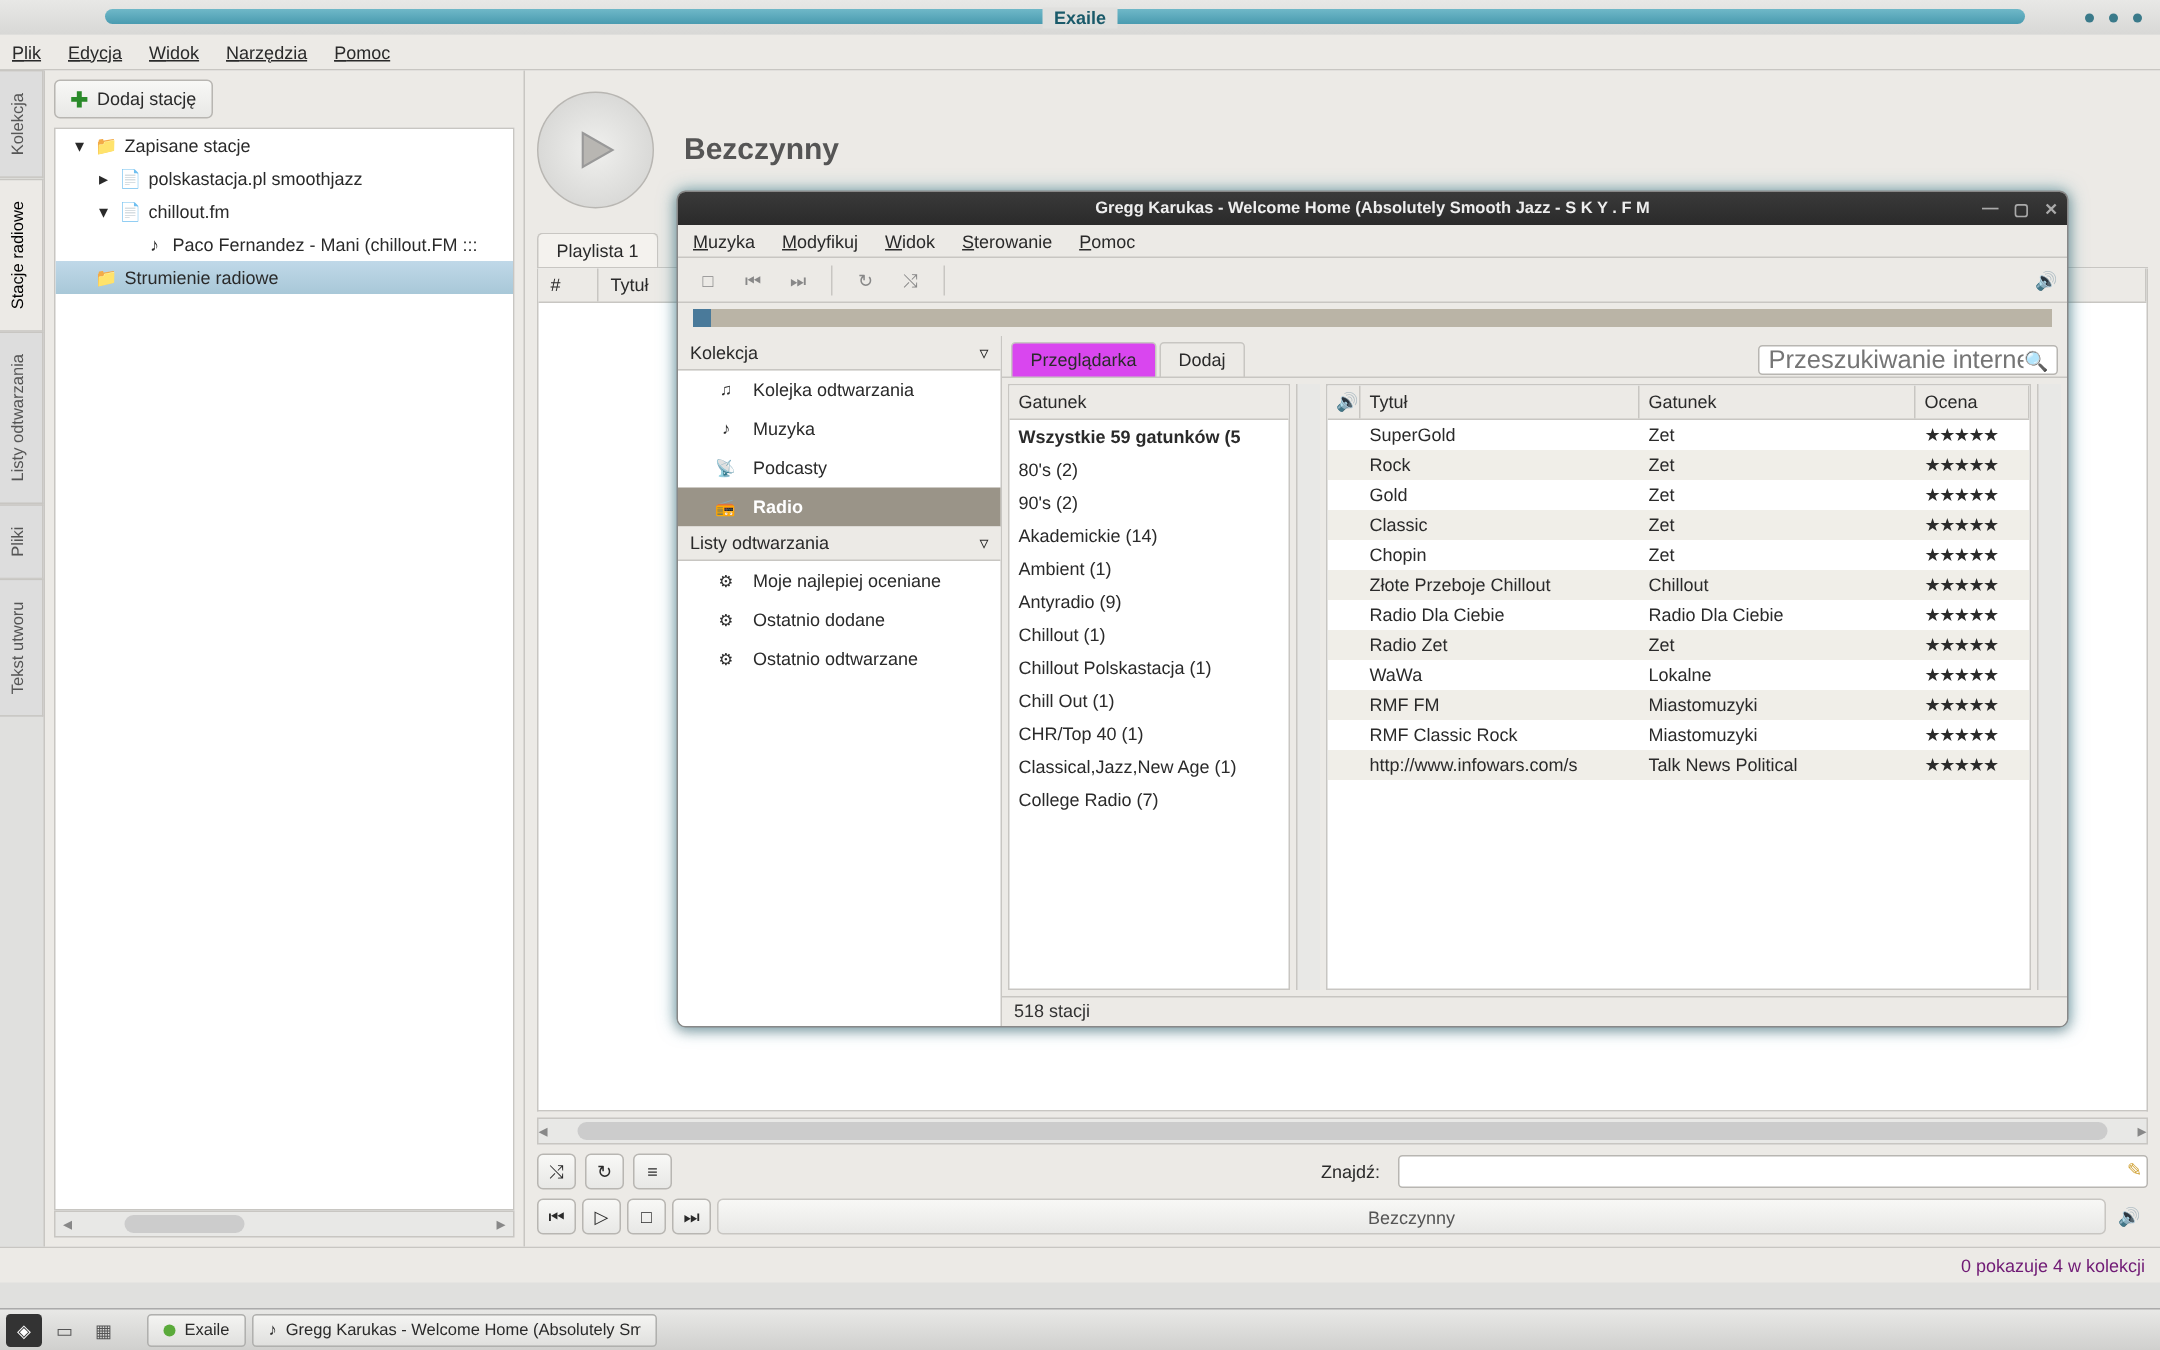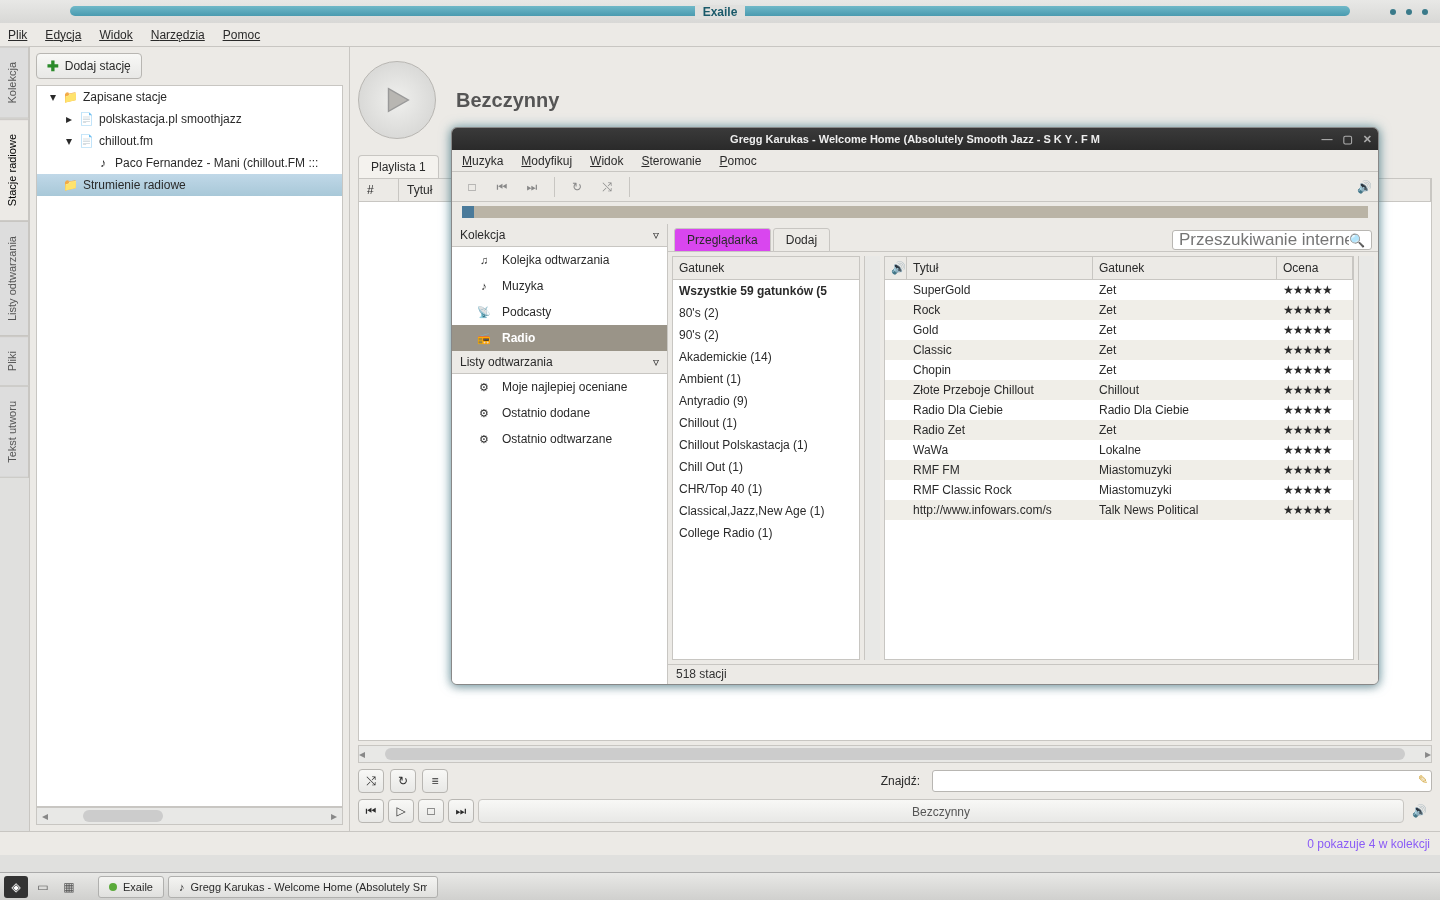--- a/index.html
+++ b/index.html
@@ -55,21 +55,21 @@
 .icon-btn { width: 26px; height: 24px; border: 1px solid #b8b6b2; border-radius: 4px; background: linear-gradient(#f8f8f6,#e8e8e6); display: flex; align-items: center; justify-content: center; }
 .find-label { margin-left: auto; margin-right: 6px; }
 .find-input { flex: 0 0 480px; height: 22px; border: 1px solid #b8b6b2; border-radius: 3px; padding: 0 6px; background: #fff; }
 .find-input-wrap { position: relative; }
 .brush { position: absolute; right: 4px; top: 3px; color: #d0a030; }
 
 .ctrl-row { display: flex; align-items: center; gap: 4px; margin-top: 6px; }
 .idle-bar { flex: 1; text-align: center; background: linear-gradient(#f8f8f6,#e8e8e6); border: 1px solid #c8c6c2; border-radius: 4px; height: 24px; line-height: 24px; color: #555; }
 .vol-icon { width: 24px; text-align: center; color: #888; }
 
-.status-bar { height: 24px; border-top: 1px solid #c8c6c2; display: flex; align-items: center; justify-content: flex-end; padding: 0 10px; color: #8b5cf6; background: #eceae6; }
+.status-bar { height: 24px; border-top: 1px solid #c8c6c2; display: flex; align-items: center; justify-content: flex-end; padding: 0 10px; color: #701a75; background: #eceae6; }
 
 
 .win2 { position: absolute; left: 451px; top: 127px; width: 928px; height: 558px; background: #eceae6; border: 1px solid #888; border-radius: 6px; box-shadow: 0 0 12px rgba(60,140,160,0.6), 0 2px 8px rgba(0,0,0,0.3); display: flex; flex-direction: column; overflow: hidden; z-index: 20; }
 .win2-title { height: 22px; background: linear-gradient(#3a3a3a,#2a2a2a); color: #eee; display: flex; align-items: center; justify-content: center; font-weight: bold; position: relative; font-size: 11px; }
 .win2-ctrls { position: absolute; right: 6px; display: flex; gap: 10px; color: #aaa; }
 .win2-menu { height: 22px; display: flex; align-items: center; gap: 18px; padding: 0 10px; border-bottom: 1px solid #c8c6c2; }
 .win2-tool { height: 30px; display: flex; align-items: center; gap: 2px; padding: 0 6px; border-bottom: 1px solid #c8c6c2; }
 .tbtn { width: 28px; height: 24px; display: flex; align-items: center; justify-content: center; color: #888; border-radius: 3px; }
 .tsep { width: 1px; height: 20px; background: #c8c6c2; margin: 0 6px; }
 .tvol { margin-left: auto; color: #888; }
@@ -341,21 +341,21 @@
               <div class="genre-item">80's (2)</div>
               <div class="genre-item">90's (2)</div>
               <div class="genre-item">Akademickie (14)</div>
               <div class="genre-item">Ambient (1)</div>
               <div class="genre-item">Antyradio (9)</div>
               <div class="genre-item">Chillout (1)</div>
               <div class="genre-item">Chillout Polskastacja (1)</div>
               <div class="genre-item">Chill Out (1)</div>
               <div class="genre-item">CHR/Top 40 (1)</div>
               <div class="genre-item">Classical,Jazz,New Age (1)</div>
-              <div class="genre-item">College Radio (1)</div>
+              <div class="genre-item">College Radio (7)</div>
             </div>
         </div>
         <div class="vsb"></div>
         <div class="station-panel">
           <div class="st-head">
             <div style="width:22px">🔊</div>
             <div style="width:186px">Tytuł</div>
             <div style="width:184px">Gatunek</div>
             <div style="flex:1">Ocena</div>
           </div>

